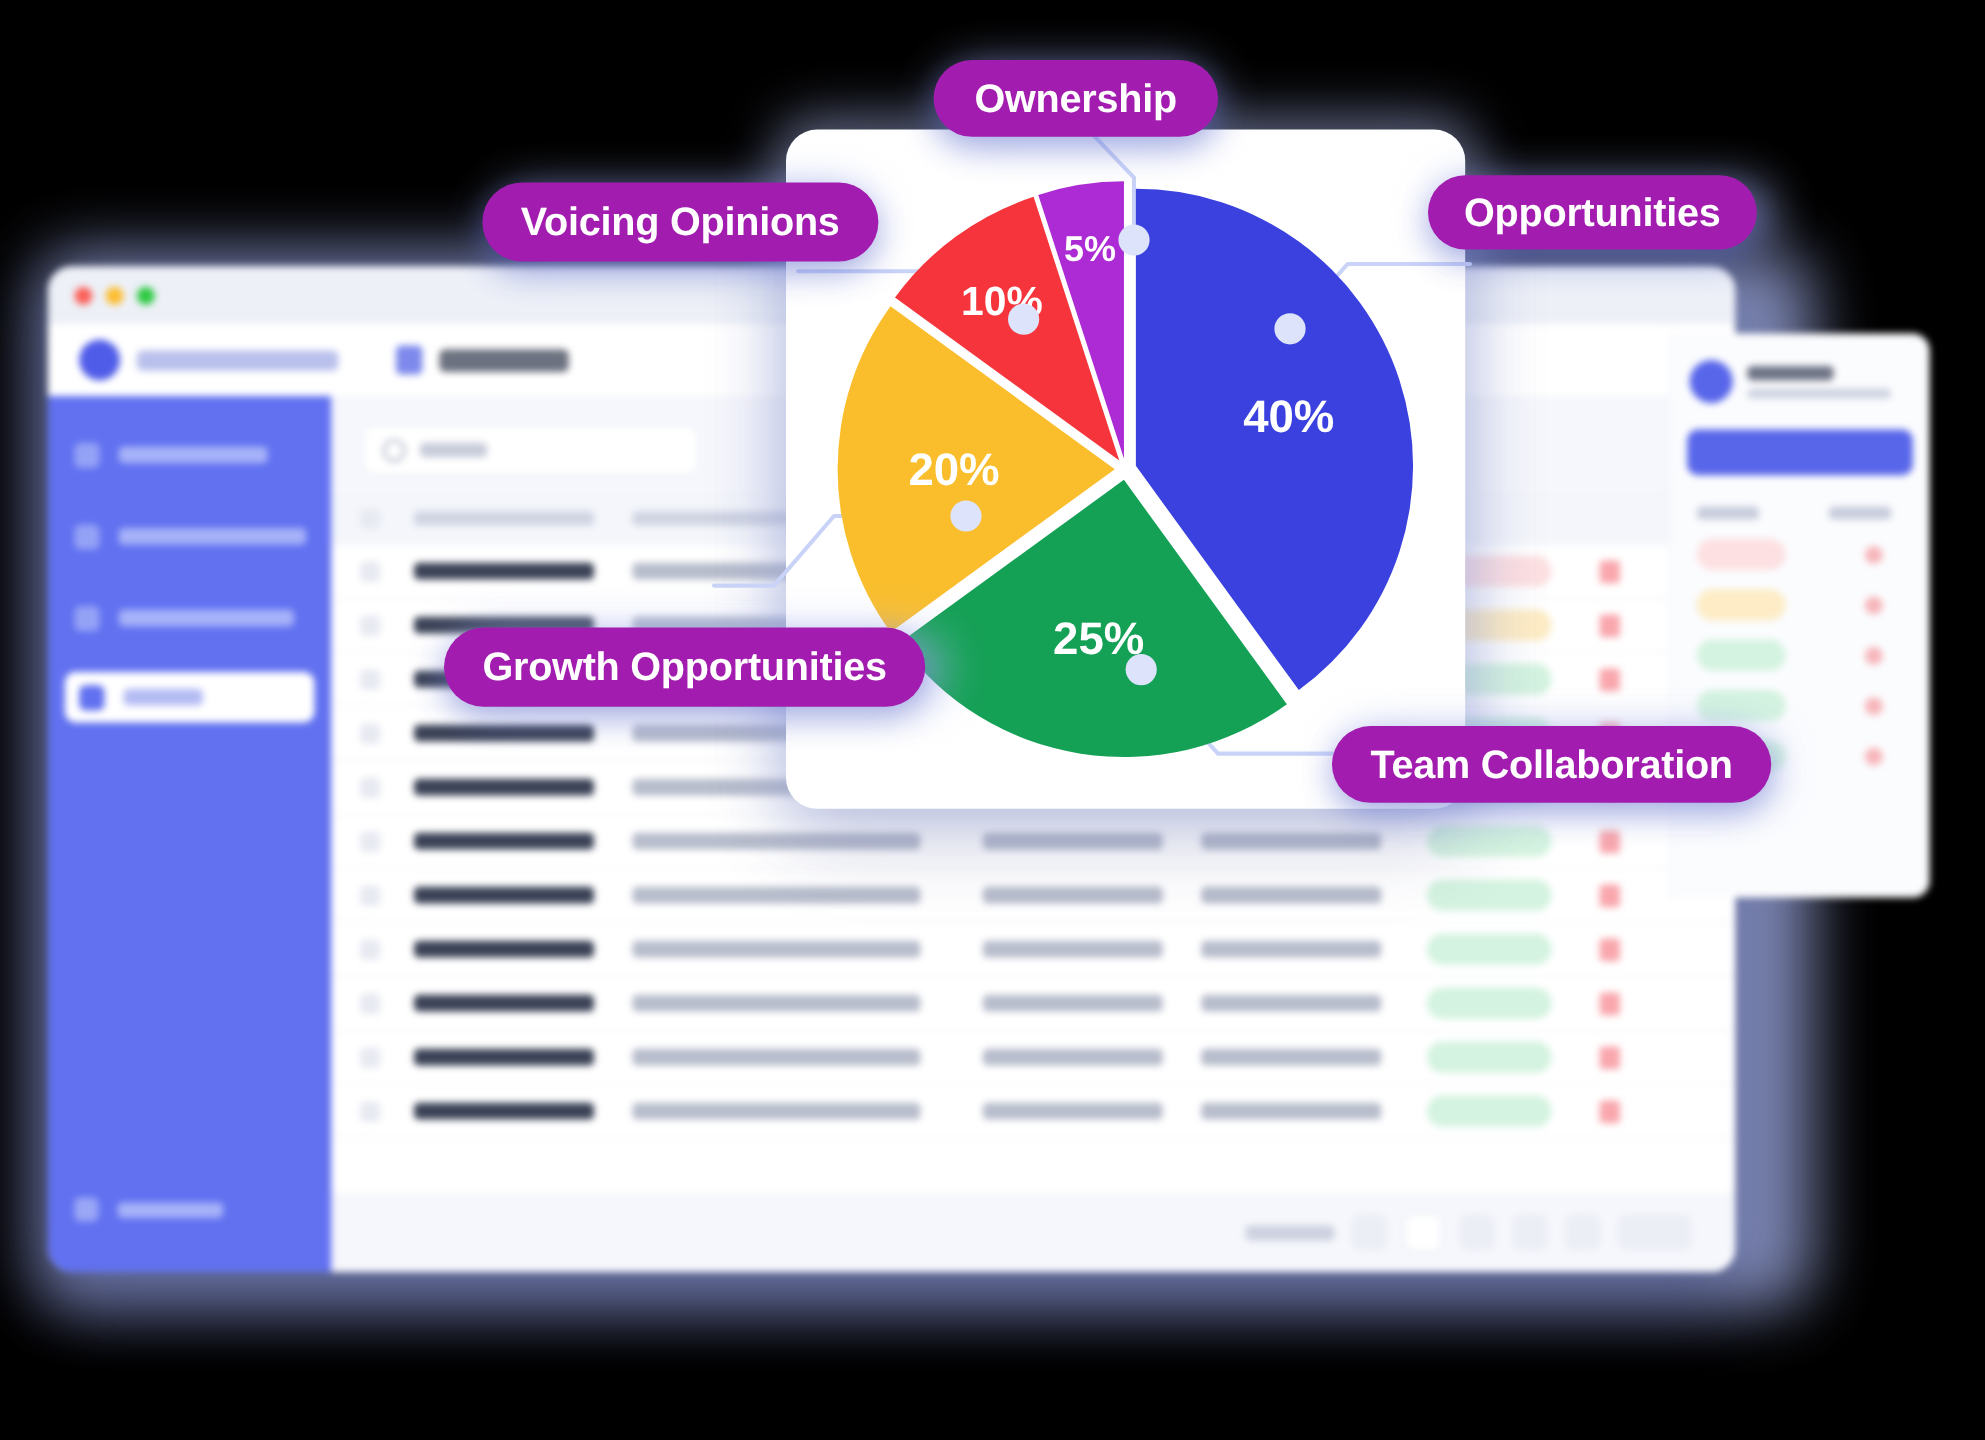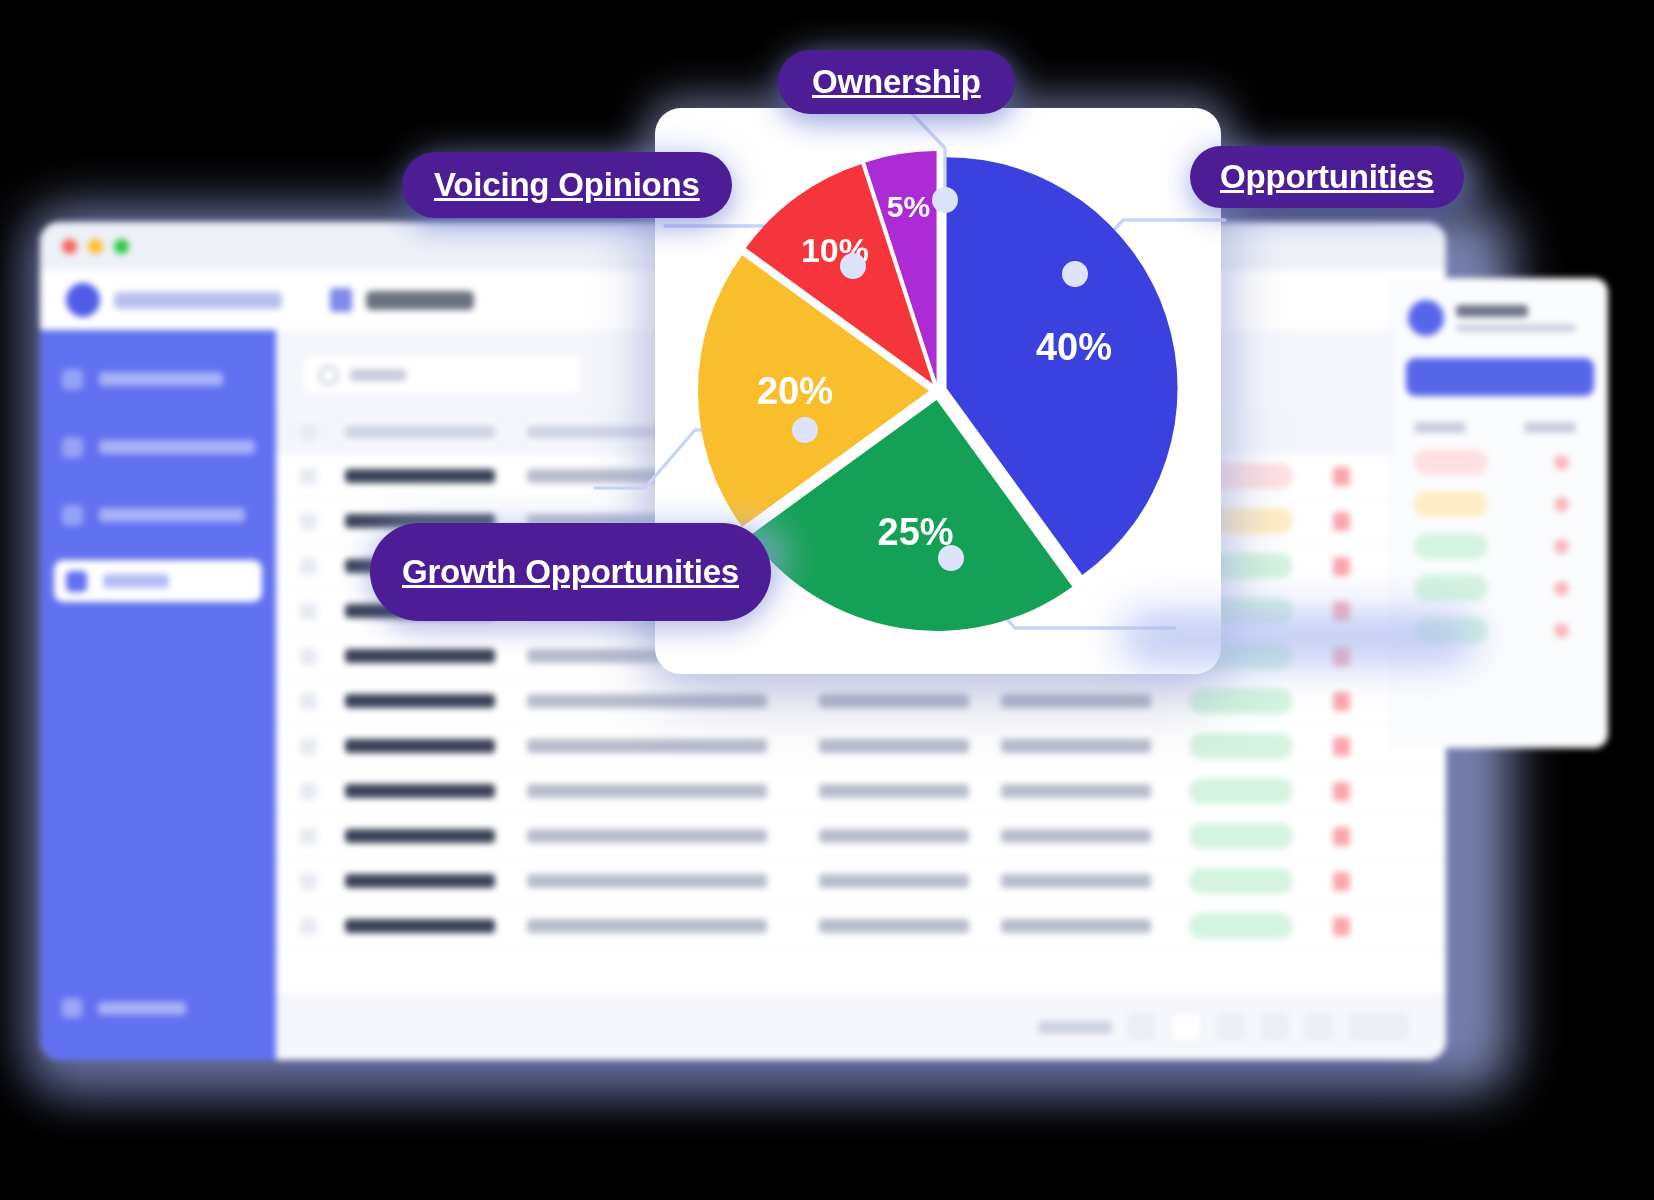--- a/index.html
+++ b/index.html
@@ -91,29 +91,28 @@
   }
   .card-glow{
     position:absolute;left:646px;top:98px;width:584px;height:584px;
     border-radius:32px;background:#b7c2f2;filter:blur(22px);opacity:.55;
   }
   .pie-svg{position:absolute;left:655px;top:108px;width:566px;height:566px;overflow:visible;}
 
   
   .pill-lbl{
     position:absolute;display:flex;align-items:center;justify-content:center;
-    background:#4c1d95;color:#fff;border-radius:999px;
+    background:#a21caf;color:#fff;border-radius:999px;
     font-weight:700;letter-spacing:-.2px;white-space:nowrap;
     box-shadow:0 10px 26px rgba(45,60,180,.32);
-    text-decoration:underline;
   }
   #pill-ownership{left:778px;top:50px;height:64px;padding:0 34px;font-size:33px;}
   #pill-voicing{left:402px;top:152px;height:66px;padding:0 32px;font-size:33px;}
   #pill-assert{left:1190px;top:146px;height:62px;padding:0 30px;font-size:33px;}
-  #pill-growth{left:370px;top:523px;height:66px;padding:16px 32px;font-size:33px;}
+  #pill-growth{left:370px;top:523px;height:66px;padding:0 32px;font-size:33px;}
   #pill-team{left:1110px;top:605px;height:64px;padding:0 32px;font-size:33px;}
 
   .pill-glow{position:absolute;border-radius:999px;background:#aebaf0;filter:blur(20px);opacity:.8;}
 </style>
 </head>
 <body>
 
 <div id="stage">
 
   <div class="glow"></div>
@@ -368,14 +367,15 @@
   <div class="pill-glow" style="left:412px;top:160px;width:312px;height:52px;"></div>
   <div class="pill-lbl" id="pill-voicing">Voicing Opinions</div>
 
   <div class="pill-glow" style="left:1198px;top:154px;width:278px;height:48px;"></div>
   <div class="pill-lbl" id="pill-assert">Opportunities</div>
 
   <div class="pill-glow" style="left:380px;top:531px;width:406px;height:52px;"></div>
   <div class="pill-lbl" id="pill-growth">Growth Opportunities</div>
 
   <div class="pill-glow" style="left:1120px;top:613px;width:356px;height:50px;"></div>
+  <div class="pill-lbl" id="pill-team">Team Collaboration</div>
 
 </div>
 
 </body></html>

